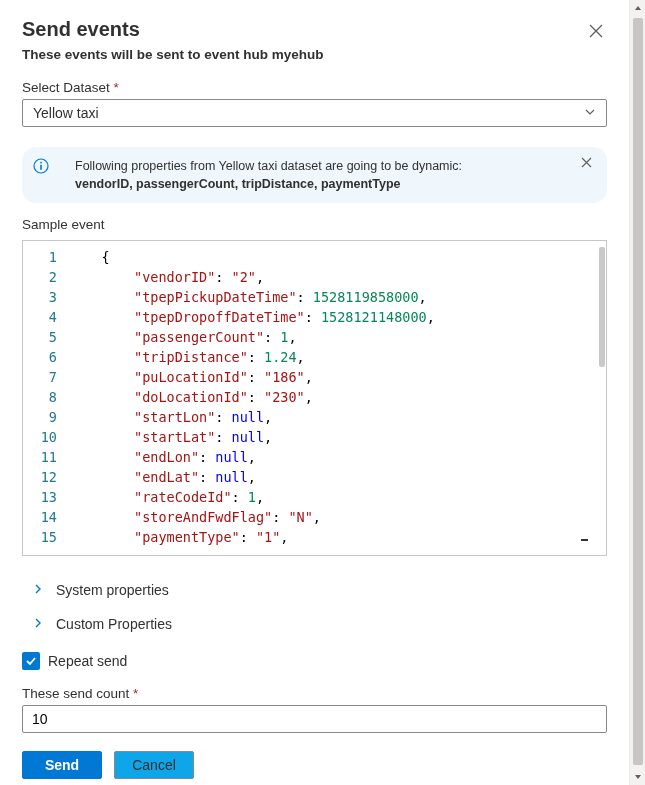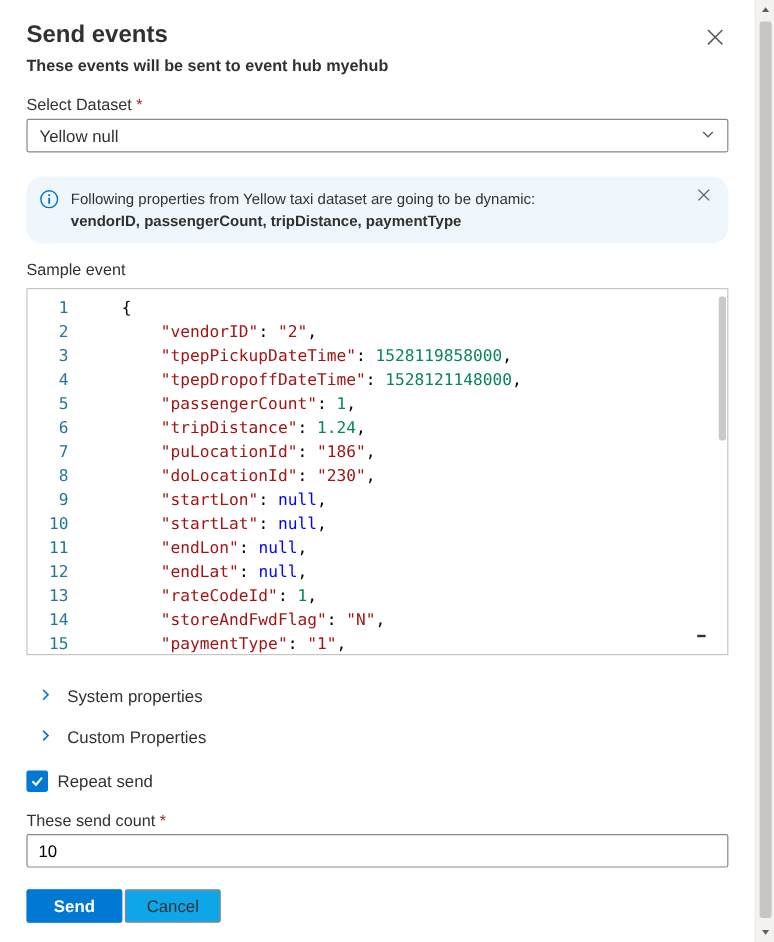--- a/index.html
+++ b/index.html
@@ -87,21 +87,21 @@
   .select-caret {
     position: absolute;
     right: 10px; top: 50%;
     transform: translateY(-50%);
   }
   .info-bar {
     background: #eff6fc;
     border-radius: 14px;
     padding: 10px 11px;
     display: flex;
-    gap: 10px;
+    gap: 26px;
     align-items: flex-start;
     margin-bottom: 14px;
     position: relative;
   }
   .info-icon {
     color: #0078d4;
     flex-shrink: 0;
     margin-top: 1px;
   }
   .info-text {
@@ -196,23 +196,23 @@
     width: 100%;
     border: 1px solid #8a8886;
     border-radius: 2px;
     padding: 5px 9px;
     font-size: 14px;
     font-family: inherit;
     margin-bottom: 18px;
   }
   .footer {
     display: flex;
-    gap: 2px;
+    gap: 12px;
     margin-top: auto;
-    padding-bottom: 16px;
+    padding-bottom: 6px;
   }
   .btn {
     min-width: 80px;
     padding: 5px 16px;
     font-size: 14px;
     border-radius: 2px;
     cursor: pointer;
     text-align: center;
   }
   .btn-primary {
@@ -241,21 +241,21 @@
           </svg>
       </span>
     </div>
 
     <div class="subtitle">These events will be sent to event hub myehub</div>
 
     <div class="field-label">
       <span>Select Dataset</span> <span class="req">*</span>
     </div>
     <div class="select-box">
-      <span>Yellow null</span>
+      <span>Yellow taxi</span>
       <span class="select-caret">
         <svg width="12" height="12" viewBox="0 0 12 12">
             <path d="M2 4 L6 8 L10 4" stroke="#605e5c" stroke-width="1.2" fill="none"></path>
           </svg>
       </span>
     </div>
 
     <div class="info-bar">
       <span class="info-icon">
         <svg width="16" height="16" viewBox="0 0 16 16">

